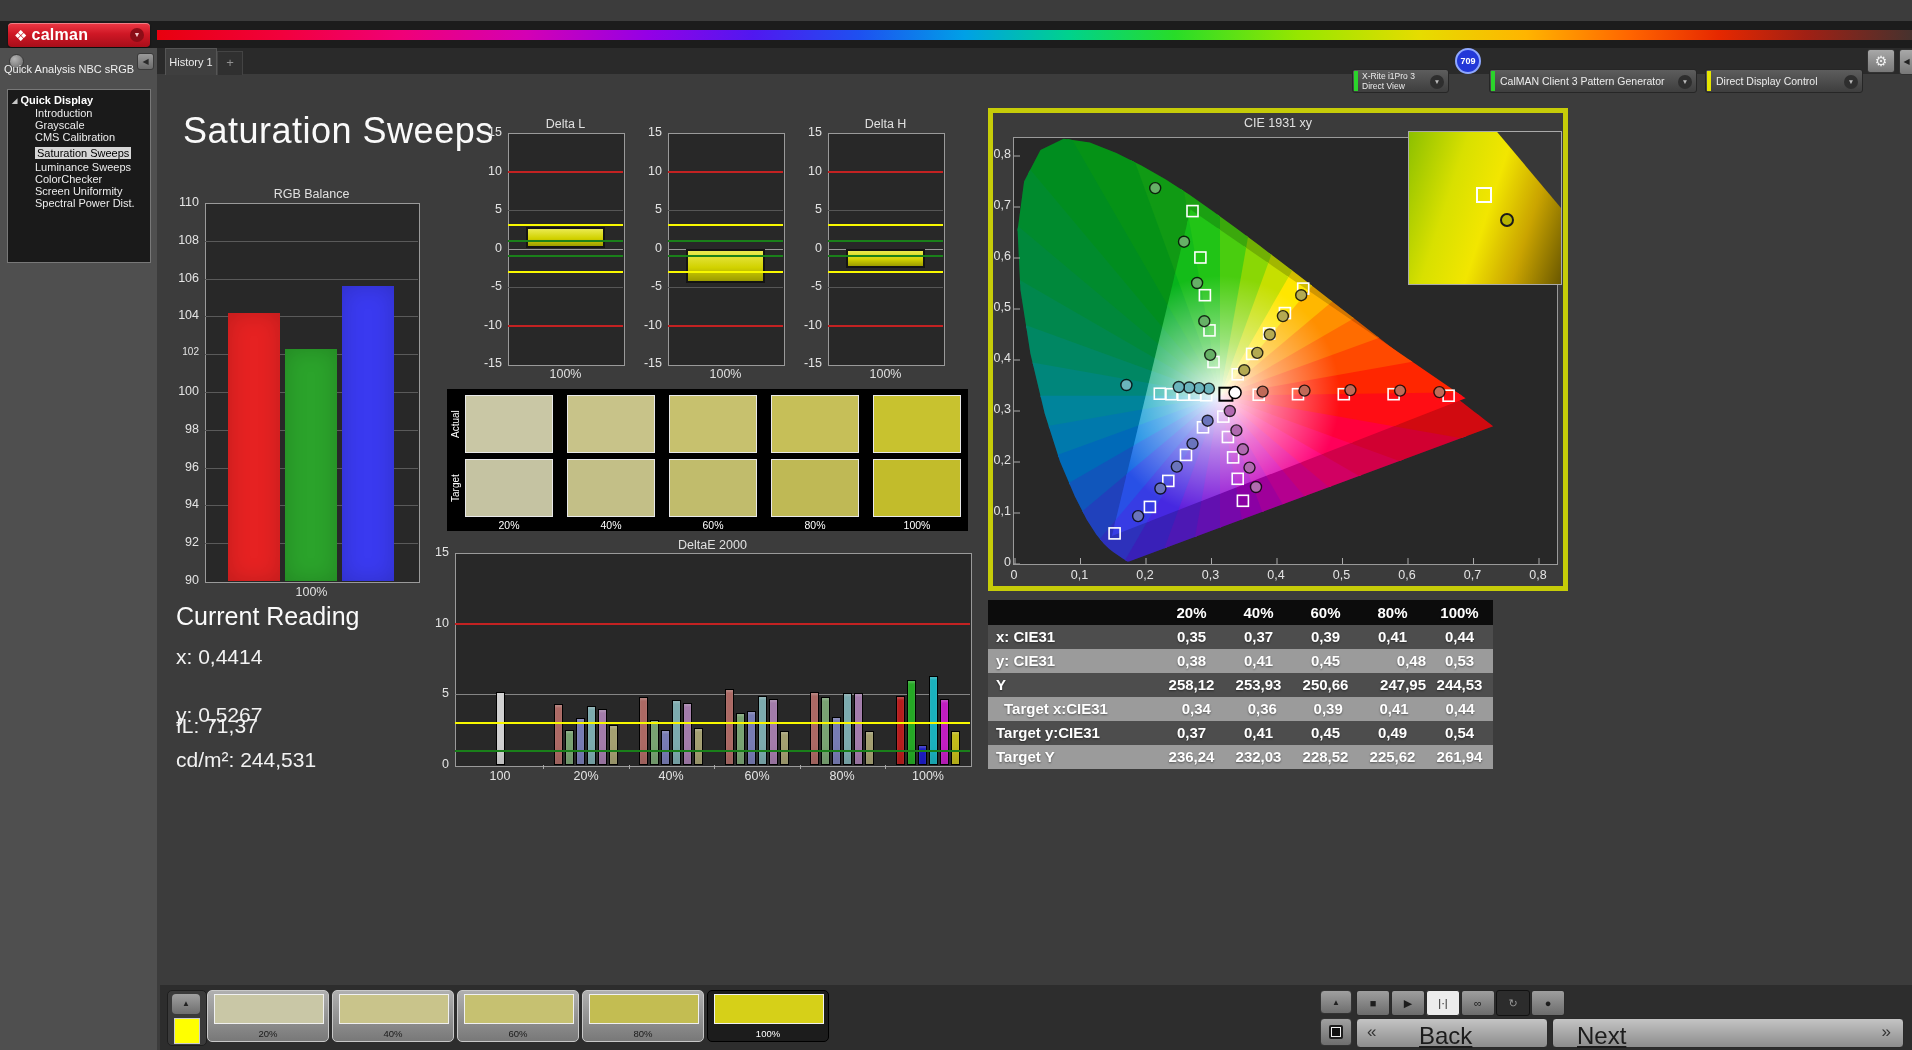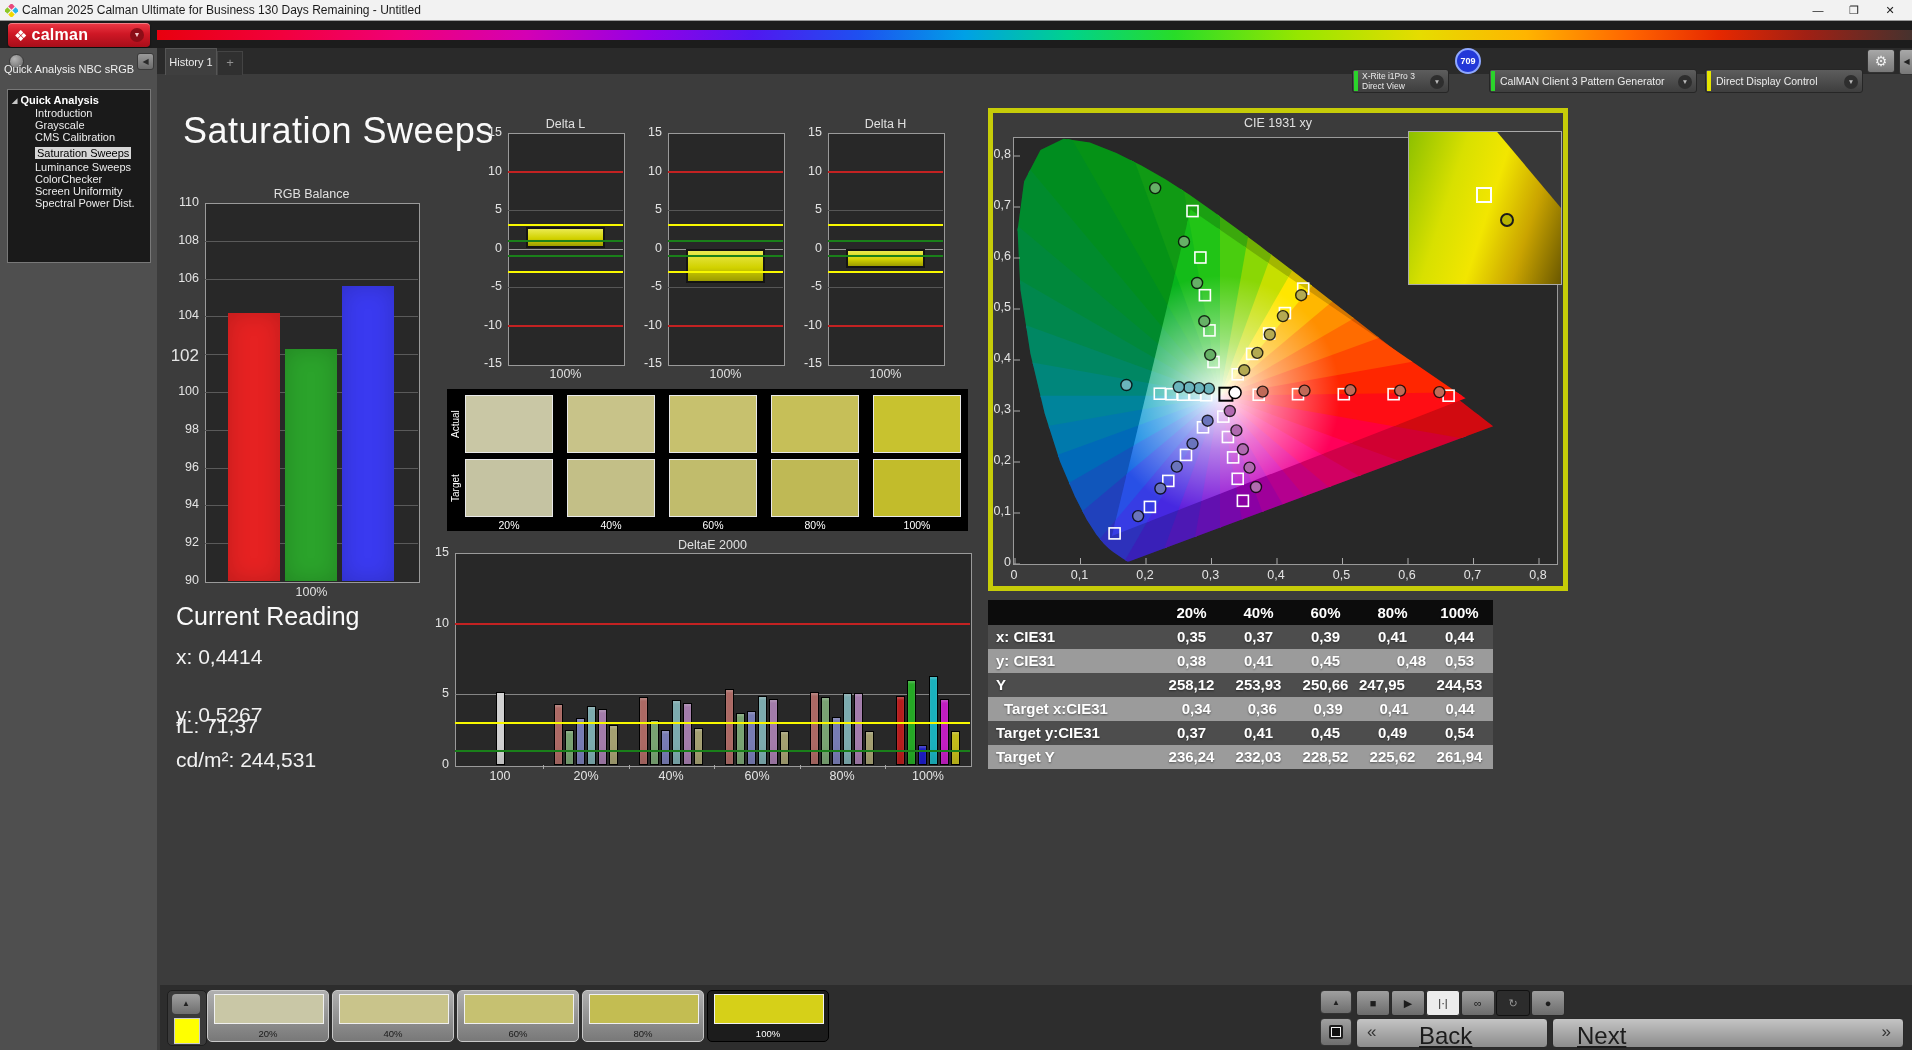--- a/index.html
+++ b/index.html
@@ -121,54 +121,36 @@
   .navbtn{position:absolute;top:33px;height:30px;border-radius:4px;border:1px solid #2a2a2a;box-sizing:border-box;
       background:linear-gradient(180deg,#c4c4c4,#8c8c8c);color:#1c1c1c;}
   .navbtn .chev{position:absolute;top:3px;font-size:17px;color:#333;}
   .navbtn .nlab{position:absolute;top:3px;font-size:24px;color:#1c1c1c;text-decoration:underline;}
 </style>
 </head>
 <body>
 
 <div class="screen">
 
-  <div class="abs titlebar">
-    <span class="tb-icon">
-      <svg width="13" height="13">
-          <g transform="translate(6.5,6.5) rotate(45)">
-        <rect x="-5.2" y="-5.2" width="4.6" height="4.6" fill="#e8487c"></rect>
-        <rect x="0.6" y="-5.2" width="4.6" height="4.6" fill="#28b4e8"></rect>
-        <rect x="-5.2" y="0.6" width="4.6" height="4.6" fill="#8cc828"></rect>
-        <rect x="0.6" y="0.6" width="4.6" height="4.6" fill="#f0d800"></rect>
-      </g>
-        </svg>
-    </span>
-    <span class="tb-text">Calman 2025 Calman Ultimate for Business 130 Days Remaining  - Untitled</span>
-    <div class="winbtns">
-      <div class="winbtn">—</div>
-      <div class="winbtn">❐</div>
-      <div class="winbtn">✕</div>
-    </div>
-  </div>
 
   <div class="abs appheader">
     <div class="logo">
       <span class="logo-diamond">❖</span>
       <span class="logo-text">calman</span>
       <span class="logo-drop">▼</span>
     </div>
     <div class="rainbow"></div>
   </div>
 
   <div class="abs sidebar">
     <div class="sb-dot"></div>
     <div class="sb-collapse">◀</div>
     <div class="sb-title">Quick Analysis NBC sRGB</div>
     <div class="sb-tree">
-      <div class="tree-root"><span class="tri">◢</span><span>Quick Analysis</span></div>
+      <div class="tree-root"><span class="tri">◢</span><span>Quick Display</span></div>
       <div id="tree-items"><div class="tree-item">Introduction</div><div class="tree-item">Grayscale</div><div class="tree-item">CMS Calibration</div><div class="tree-item sel">Saturation Sweeps</div><br><div class="tree-item">Luminance Sweeps</div><div class="tree-item">ColorChecker</div><div class="tree-item">Screen Uniformity</div><div class="tree-item">Spectral Power Dist.</div></div>
     </div>
   </div>
 
   <div class="abs tabrow">
     <div class="tab">History 1</div>
     <div class="tab-add">+</div>
 
     <div class="meter-box" style="left:1195px;width:97px;">
       <span class="meter-bar-accent mb-green"></span>
@@ -462,21 +444,21 @@
         <div class="tcell" style="width: 67px; text-align: center;">0,41</div>
         <div class="tcell" style="width: 67px; text-align: center;">0,45</div>
         <div class="tcell" style="width: 67px; text-align: right;">0,48</div>
         <div class="tcell" style="width: 67px; text-align: center;">0,53</div>
       </div>
       <div style="position: absolute; left: 0px; top: 73px; width: 505px; height: 24px; background: rgb(77, 77, 77); display: flex;">
         <div class="tcell" style="width: 170px; padding-left: 8px; box-sizing: border-box;">Y</div>
         <div class="tcell" style="width: 67px; text-align: center;">258,12</div>
         <div class="tcell" style="width: 67px; text-align: center;">253,93</div>
         <div class="tcell" style="width: 67px; text-align: center;">250,66</div>
-        <div class="tcell" style="width: 67px; text-align: left;">247,95</div>
+        <div class="tcell" style="width: 67px; text-align: right;">247,95</div>
         <div class="tcell" style="width: 67px; text-align: center;">244,53</div>
       </div>
       <div style="position: absolute; left: 0px; top: 97px; width: 505px; height: 24px; background: rgb(155, 155, 155); display: flex;">
         <div class="tcell" style="width: 170px; padding-left: 8px; box-sizing: border-box; margin-left: 8px;">Target x:CIE31</div>
         <div class="tcell" style="width: 67px; text-align: center;">0,34</div>
         <div class="tcell" style="width: 67px; text-align: center;">0,36</div>
         <div class="tcell" style="width: 67px; text-align: center;">0,39</div>
         <div class="tcell" style="width: 67px; text-align: center;">0,41</div>
         <div class="tcell" style="width: 67px; text-align: center;">0,44</div>
       </div>
@@ -560,21 +542,21 @@
     <div style="position: absolute; left: 157px; top: 535.2px; width: 42px; text-align: right; font-size: 12.5px; color: rgb(228, 228, 228);">92</div>
     <div style="position: absolute; left: 205px; top: 505.4px; width: 213px; height: 1px; background: rgb(90, 90, 90);"></div>
     <div style="position: absolute; left: 157px; top: 497.4px; width: 42px; text-align: right; font-size: 12.5px; color: rgb(228, 228, 228);">94</div>
     <div style="position: absolute; left: 205px; top: 467.6px; width: 213px; height: 1px; background: rgb(90, 90, 90);"></div>
     <div style="position: absolute; left: 157px; top: 459.6px; width: 42px; text-align: right; font-size: 12.5px; color: rgb(228, 228, 228);">96</div>
     <div style="position: absolute; left: 205px; top: 429.8px; width: 213px; height: 1px; background: rgb(90, 90, 90);"></div>
     <div style="position: absolute; left: 157px; top: 421.8px; width: 42px; text-align: right; font-size: 12.5px; color: rgb(228, 228, 228);">98</div>
     <div style="position: absolute; left: 205px; top: 392px; width: 213px; height: 1px; background: rgb(90, 90, 90);"></div>
     <div style="position: absolute; left: 157px; top: 384px; width: 42px; text-align: right; font-size: 12.5px; color: rgb(228, 228, 228);">100</div>
     <div style="position: absolute; left: 205px; top: 354.2px; width: 213px; height: 1px; background: rgb(90, 90, 90);"></div>
-    <div style="position: absolute; left: 157px; top: 346.2px; width: 42px; text-align: right; font-size: 17px; color: rgb(228, 228, 228);">102</div>
+    <div style="position: absolute; left: 157px; top: 346.2px; width: 42px; text-align: right; font-size: 10px; color: rgb(228, 228, 228);">102</div>
     <div style="position: absolute; left: 205px; top: 316.4px; width: 213px; height: 1px; background: rgb(90, 90, 90);"></div>
     <div style="position: absolute; left: 157px; top: 308.4px; width: 42px; text-align: right; font-size: 12.5px; color: rgb(228, 228, 228);">104</div>
     <div style="position: absolute; left: 205px; top: 278.6px; width: 213px; height: 1px; background: rgb(90, 90, 90);"></div>
     <div style="position: absolute; left: 157px; top: 270.6px; width: 42px; text-align: right; font-size: 12.5px; color: rgb(228, 228, 228);">106</div>
     <div style="position: absolute; left: 205px; top: 240.8px; width: 213px; height: 1px; background: rgb(90, 90, 90);"></div>
     <div style="position: absolute; left: 157px; top: 232.8px; width: 42px; text-align: right; font-size: 12.5px; color: rgb(228, 228, 228);">108</div>
     <div style="position: absolute; left: 157px; top: 195px; width: 42px; text-align: right; font-size: 12.5px; color: rgb(228, 228, 228);">110</div>
     <div style="position: absolute; left: 228px; top: 312.6px; width: 52px; height: 268.4px; background: rgb(230, 34, 34); box-shadow: rgba(0, 0, 0, 0.18) 0px 0px 22px inset;"></div>
     <div style="position: absolute; left: 285px; top: 348.5px; width: 52px; height: 232.5px; background: rgb(43, 163, 43); box-shadow: rgba(0, 0, 0, 0.18) 0px 0px 22px inset;"></div>
     <div style="position: absolute; left: 342px; top: 286.2px; width: 52px; height: 294.8px; background: rgb(58, 58, 240); box-shadow: rgba(0, 0, 0, 0.18) 0px 0px 22px inset;"></div>

